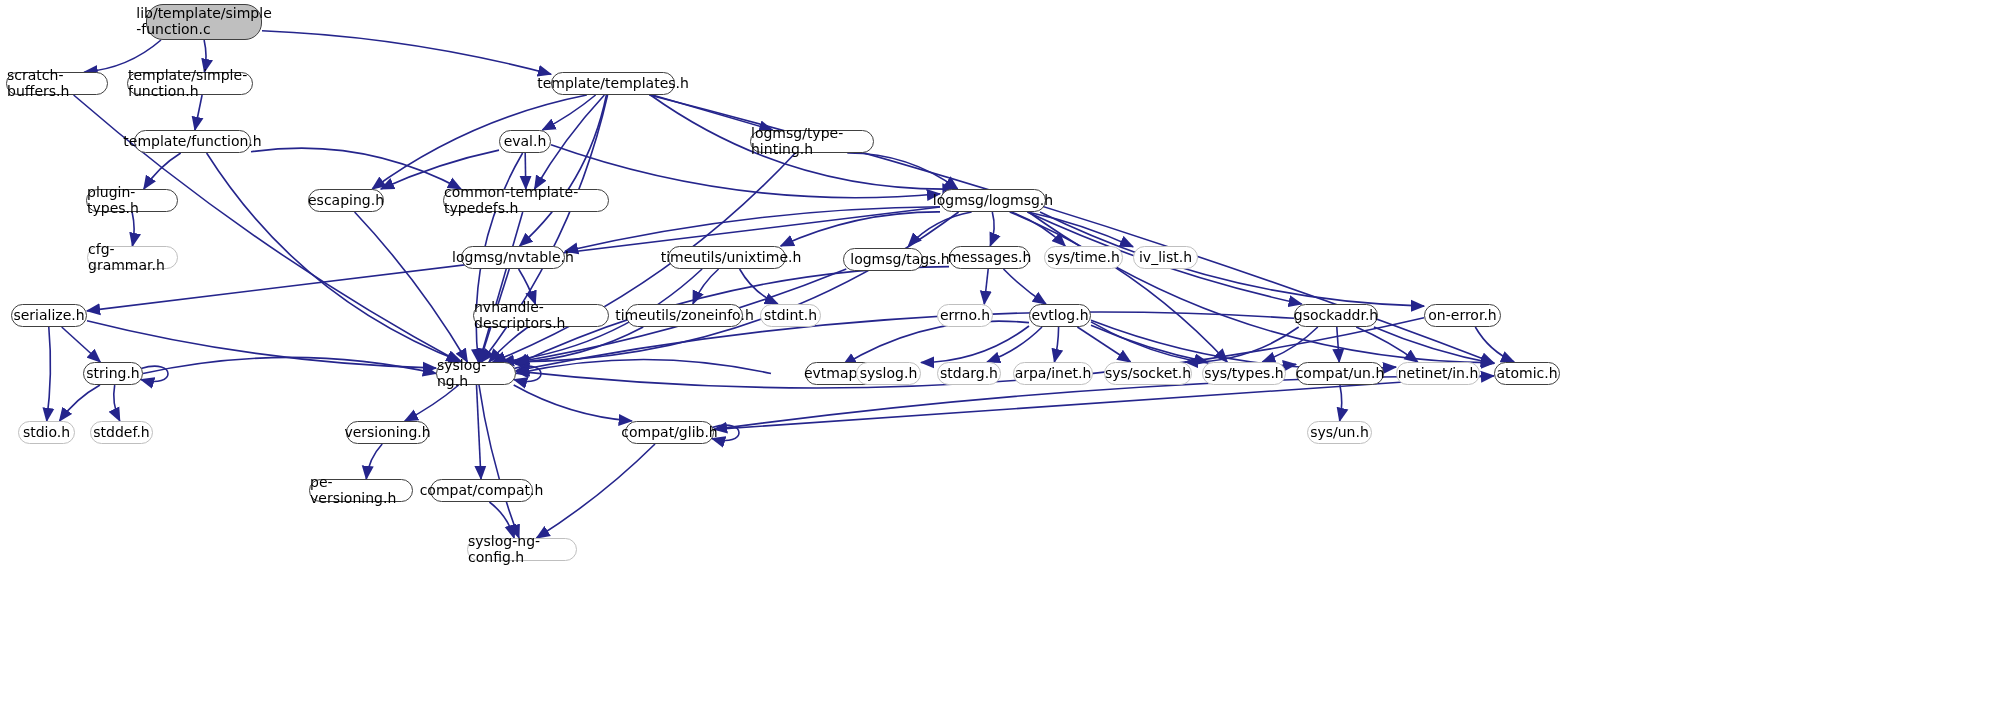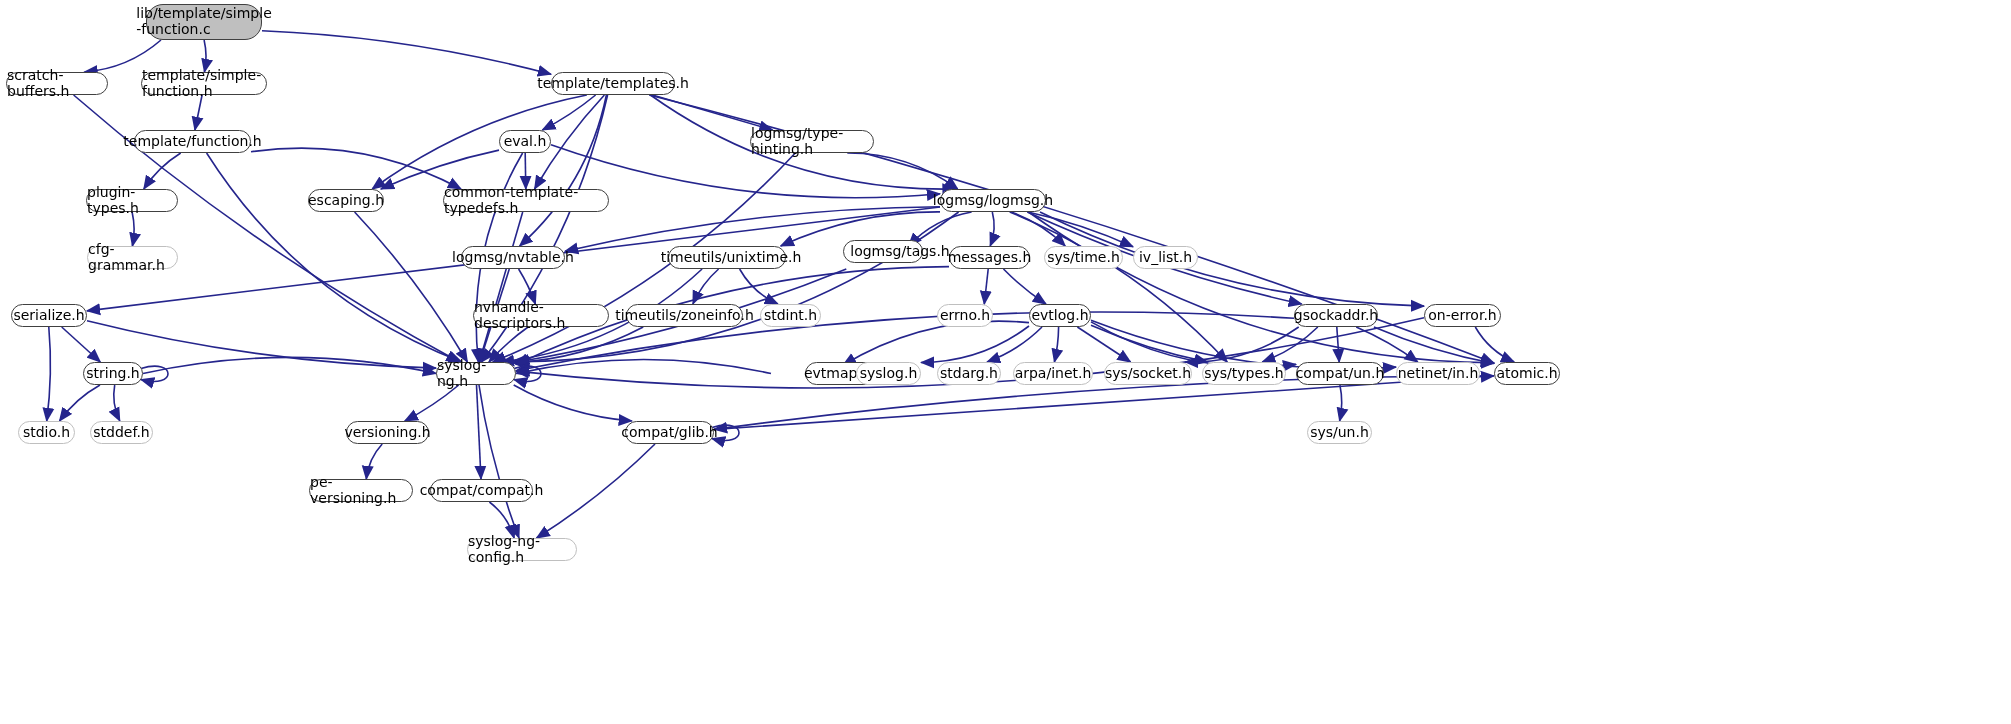--- a/index.html
+++ b/index.html
@@ -111,33 +111,33 @@
         <path d="M1494.0,375.8 Q1102.2,376.7 714.0,429.4" class="edge" marker-end="url(#ah)"></path>
         <path d="M771.0,373.5 Q643.5,345.4 516.0,373.5" class="edge" marker-end="url(#ah)"></path>
         <path d="M514,368.5 C550,357.5 550,389.5 514,379.5" class="edge" marker-end="url(#ah)"></path>
       </g>
   </svg>
 
   <div id="node-layer">
       <div class="nodebox n-root" style="left: 146px; top: 4px; width: 116px; height: 36px;">lib/template/simple
 -function.c</div>
       <div class="nodebox n-lib" style="left: 6px; top: 72px; width: 102px; height: 23px;">scratch-buffers.h</div>
-      <div class="nodebox n-lib" style="left: 141px; top: 72px; width: 126px; height: 23px;">template/simple-function.h</div>
+      <div class="nodebox n-lib" style="left: 127px; top: 72px; width: 126px; height: 23px;">template/simple-function.h</div>
       <div class="nodebox n-lib" style="left: 551px; top: 72px; width: 124px; height: 23px;">template/templates.h</div>
       <div class="nodebox n-lib" style="left: 134px; top: 130px; width: 117px; height: 23px;">template/function.h</div>
       <div class="nodebox n-lib" style="left: 499px; top: 130px; width: 52px; height: 23px;">eval.h</div>
       <div class="nodebox n-lib" style="left: 750px; top: 130px; width: 124px; height: 23px;">logmsg/type-hinting.h</div>
       <div class="nodebox n-lib" style="left: 86px; top: 189px; width: 92px; height: 23px;">plugin-types.h</div>
       <div class="nodebox n-lib" style="left: 308px; top: 189px; width: 76px; height: 23px;">escaping.h</div>
       <div class="nodebox n-lib" style="left: 443px; top: 189px; width: 166px; height: 23px;">common-template-typedefs.h</div>
       <div class="nodebox n-lib" style="left: 940px; top: 189px; width: 106px; height: 23px;">logmsg/logmsg.h</div>
       <div class="nodebox n-sys" style="left: 87px; top: 246px; width: 91px; height: 23px;">cfg-grammar.h</div>
       <div class="nodebox n-lib" style="left: 461px; top: 246px; width: 104px; height: 23px;">logmsg/nvtable.h</div>
       <div class="nodebox n-lib" style="left: 668px; top: 246px; width: 118px; height: 23px; padding-left: 8px;">timeutils/unixtime.h</div>
-      <div class="nodebox n-lib" style="left: 843px; top: 240px; width: 80px; height: 23px; padding-left: 34px;">logmsg/tags.h</div>
+      <div class="nodebox n-lib" style="left: 843px; top: 248px; width: 80px; height: 23px; padding-left: 34px;">logmsg/tags.h</div>
       <div class="nodebox n-lib" style="left: 949px; top: 246px; width: 81px; height: 23px;">messages.h</div>
       <div class="nodebox n-sys" style="left: 1044px; top: 246px; width: 79px; height: 23px;">sys/time.h</div>
       <div class="nodebox n-sys" style="left: 1133px; top: 246px; width: 65px; height: 23px;">iv_list.h</div>
       <div class="nodebox n-lib" style="left: 11px; top: 304px; width: 76px; height: 23px;">serialize.h</div>
       <div class="nodebox n-lib" style="left: 473px; top: 304px; width: 136px; height: 23px;">nvhandle-descriptors.h</div>
       <div class="nodebox n-lib" style="left: 626px; top: 304px; width: 117px; height: 23px;">timeutils/zoneinfo.h</div>
       <div class="nodebox n-sys" style="left: 760px; top: 304px; width: 61px; height: 23px;">stdint.h</div>
       <div class="nodebox n-sys" style="left: 937px; top: 304px; width: 56px; height: 23px;">errno.h</div>
       <div class="nodebox n-lib" style="left: 1029px; top: 304px; width: 62px; height: 23px;">evtlog.h</div>
       <div class="nodebox n-lib" style="left: 1294px; top: 304px; width: 84px; height: 23px;">gsockaddr.h</div>

